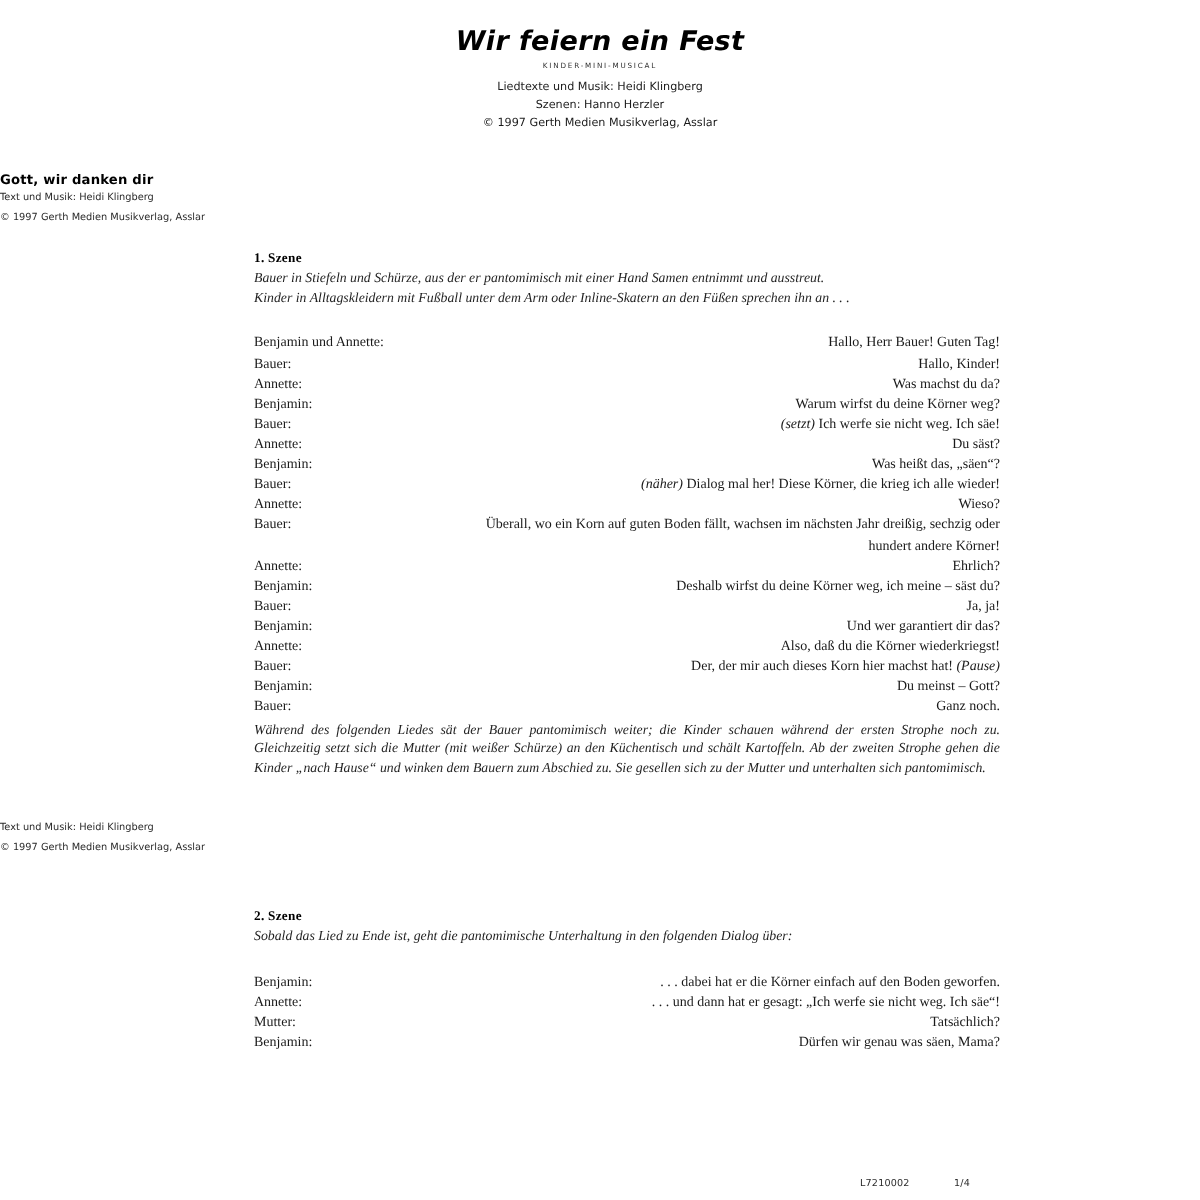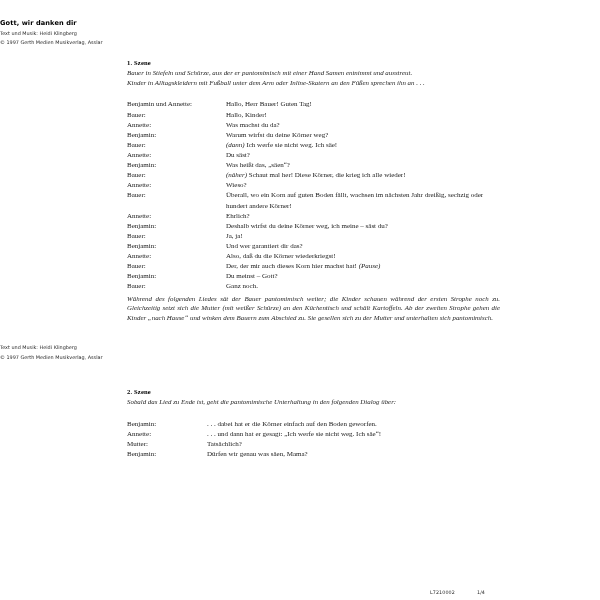--- a/index.html
+++ b/index.html
@@ -115,21 +115,21 @@
   .dialogue td.speaker {
     width: 78px;
     white-space: nowrap;
     padding-right: 2px;
   }
   .dialogue td.speaker.wide {
     white-space: nowrap;
     margin-top: 12px;
   }
   .dialogue td.line {
-    text-align: left;
+    text-align: right;
   }
   .dialogue em {
     font-style: italic;
   }
 
   
   .footer {
     position: absolute;
     left: 0;
     right: 0;
@@ -150,20 +150,29 @@
   }
   .gap-md { height: 12px; }
   .gap-lg { height: 19px; }
   .gap-xl { height: 26px; }
 </style>
 </head>
 <body>
 
 <div class="page">
 
+  <div class="masthead">
+    <div class="work-title">Wir feiern ein Fest</div>
+    <div class="work-subtitle">KINDER-MINI-MUSICAL</div>
+    <div class="credit-block">
+      <div class="credit-line">Liedtexte und Musik: Heidi Klingberg</div>
+      <div class="credit-line">Szenen: Hanno Herzler</div>
+      <div class="credit-line">© 1997 Gerth Medien Musikverlag, Asslar</div>
+    </div>
+  </div>
 
   <div class="gap-lg"></div>
 
   <div class="song-block">
     <div class="song-title">Gott, wir danken dir</div>
     <div class="song-meta">Text und Musik: Heidi Klingberg</div>
     <div class="song-meta">© 1997 Gerth Medien Musikverlag, Asslar</div>
   </div>
 
   <div class="gap-md"></div>
@@ -189,33 +198,33 @@
       <tr>
         <td class="speaker">Annette:</td>
         <td class="line">Was machst du da?</td>
       </tr>
       <tr>
         <td class="speaker">Benjamin:</td>
         <td class="line">Warum wirfst du deine Körner weg?</td>
       </tr>
       <tr>
         <td class="speaker">Bauer:</td>
-        <td class="line"><em>(dann)</em><span> Ich werfe sie nicht weg. Ich säe!</span></td>
+        <td class="line"><em>(setzt)</em><span> Ich werfe sie nicht weg. Ich säe!</span></td>
       </tr>
       <tr>
         <td class="speaker">Annette:</td>
         <td class="line">Du säst?</td>
       </tr>
       <tr>
         <td class="speaker">Benjamin:</td>
         <td class="line">Was heißt das, „säen“?</td>
       </tr>
       <tr>
         <td class="speaker">Bauer:</td>
-        <td class="line"><em>(näher)</em><span> Schaut mal her! Diese Körner, die krieg ich alle wieder!</span></td>
+        <td class="line"><em>(näher)</em><span> Dialog mal her! Diese Körner, die krieg ich alle wieder!</span></td>
       </tr>
       <tr>
         <td class="speaker">Annette:</td>
         <td class="line">Wieso?</td>
       </tr>
       <tr>
         <td class="speaker">Bauer:</td>
         <td class="line">Überall, wo ein Korn auf guten Boden fällt, wachsen im nächsten Jahr dreißig, sechzig oder hundert andere Körner!</td>
       </tr>
       <tr>

